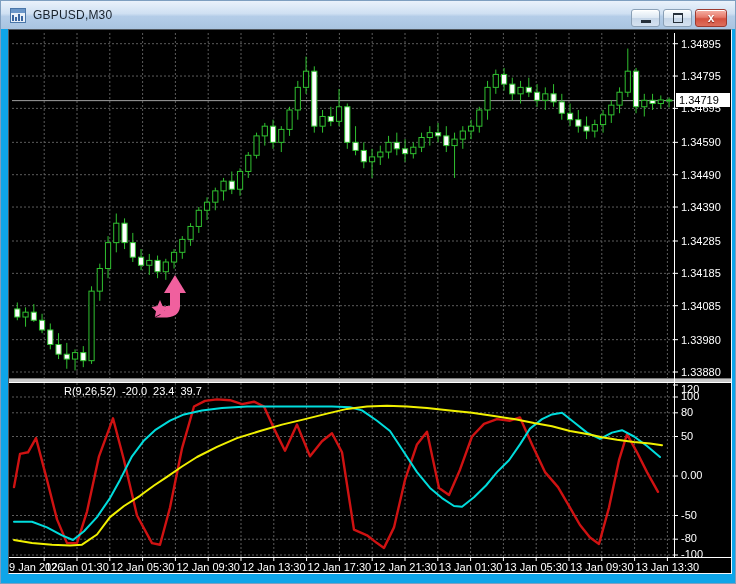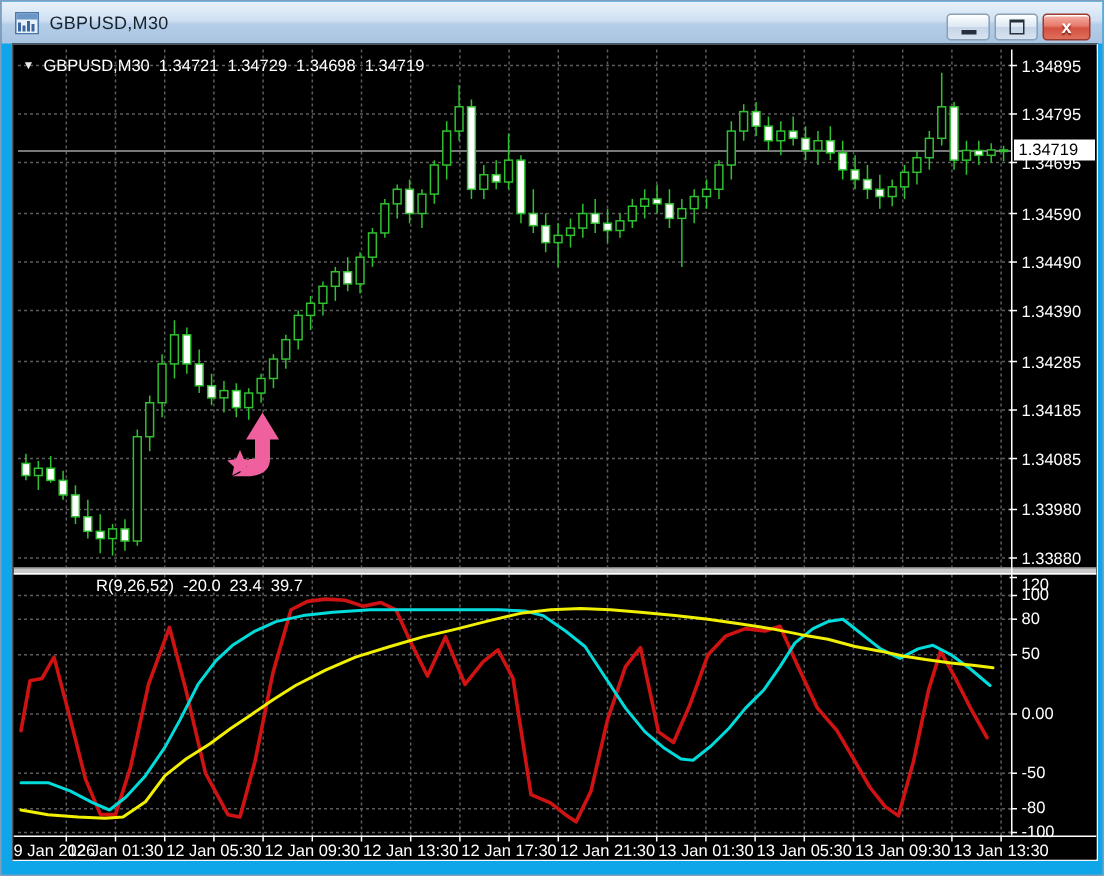--- a/index.html
+++ b/index.html
@@ -545,23 +545,20 @@
           <text x="264.79999999999995" y="540.5" text-anchor="middle">12 Jan 13:30</text>
           <text x="330.4" y="540.5" text-anchor="middle">12 Jan 17:30</text>
           <text x="396" y="540.5" text-anchor="middle">12 Jan 21:30</text>
           <text x="461.59999999999997" y="540.5" text-anchor="middle">13 Jan 01:30</text>
           <text x="527.1999999999999" y="540.5" text-anchor="middle">13 Jan 05:30</text>
           <text x="592.8" y="540.5" text-anchor="middle">13 Jan 09:30</text>
           <text x="658.4" y="540.5" text-anchor="middle">13 Jan 13:30</text>
         </g>
       </svg>
 
-    <div class="ohlc-line">
-      <span class="tri">▼</span><span>GBPUSD,M30</span><span class="v">1.34721</span><span class="v">1.34729</span><span class="v">1.34698</span><span class="v">1.34719</span>
-    </div>
 
     <div class="indicator-label">
       <span>R(9,26,52)</span><span class="v">-20.0</span><span class="v">23.4</span><span class="v">39.7</span>
     </div>
 
     <div class="price-tag">1.34719</div>
   </div>
 
 </div>
 

